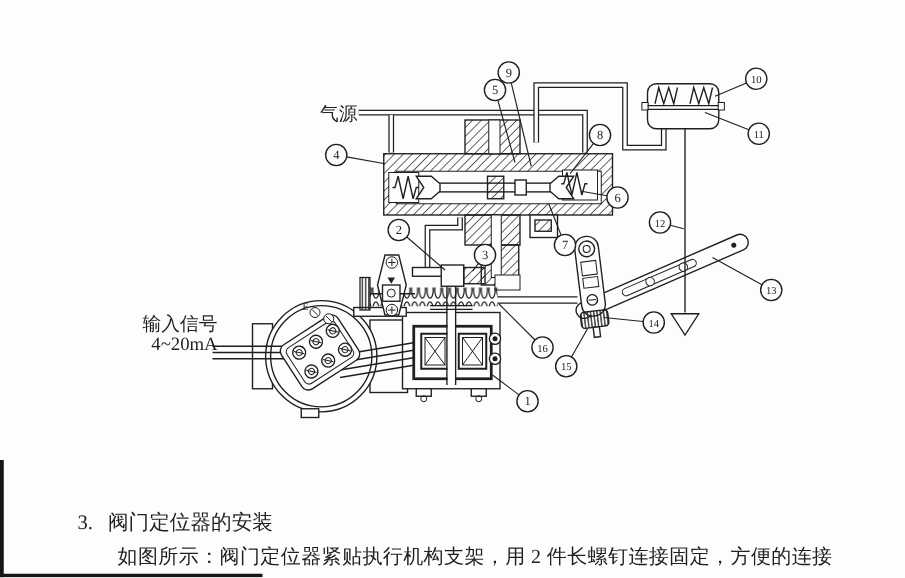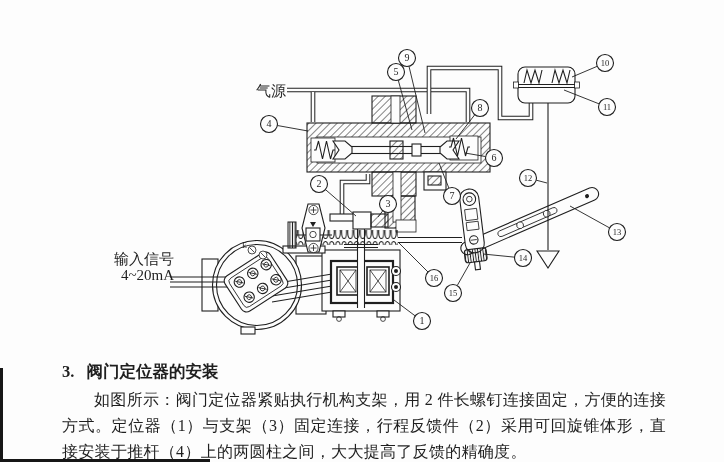--- a/index.html
+++ b/index.html
@@ -24,21 +24,21 @@
   .leader{stroke:var(--ink);stroke-width:0.9;fill:none;}
   .callout-circle{fill:var(--paper);stroke:var(--ink);stroke-width:1.1;}
   .callout-num{font-family:"Liberation Serif",serif;font-size:10px;fill:var(--ink);
     text-anchor:middle;}
   .fig-label{font-family:"Liberation Serif",serif;font-size:15px;fill:var(--ink);}
   .fig-label-small{font-family:"Liberation Serif",serif;font-size:8px;fill:var(--ink);}
   
   .text-block{
     position:absolute;left:62px;top:361px;width:604px;
   }
-  .heading{font-size:16.5px;font-weight:700;line-height:22px;}
+  .heading{font-size:16.5px;font-weight:400;line-height:22px;margin-top:46px;}
   .heading .num{margin-right:12px;}
   .para{
     margin-top:4px;font-size:16px;line-height:26px;text-align:justify;
     text-indent:2em;letter-spacing:0.3px;
   }
   .edge{position:absolute;background:#161616;}
   .edge-left{left:0;top:368px;width:3px;height:94px;}
   .edge-bottom{left:0;top:459px;width:210px;height:3px;}
 </style>
 </head>

